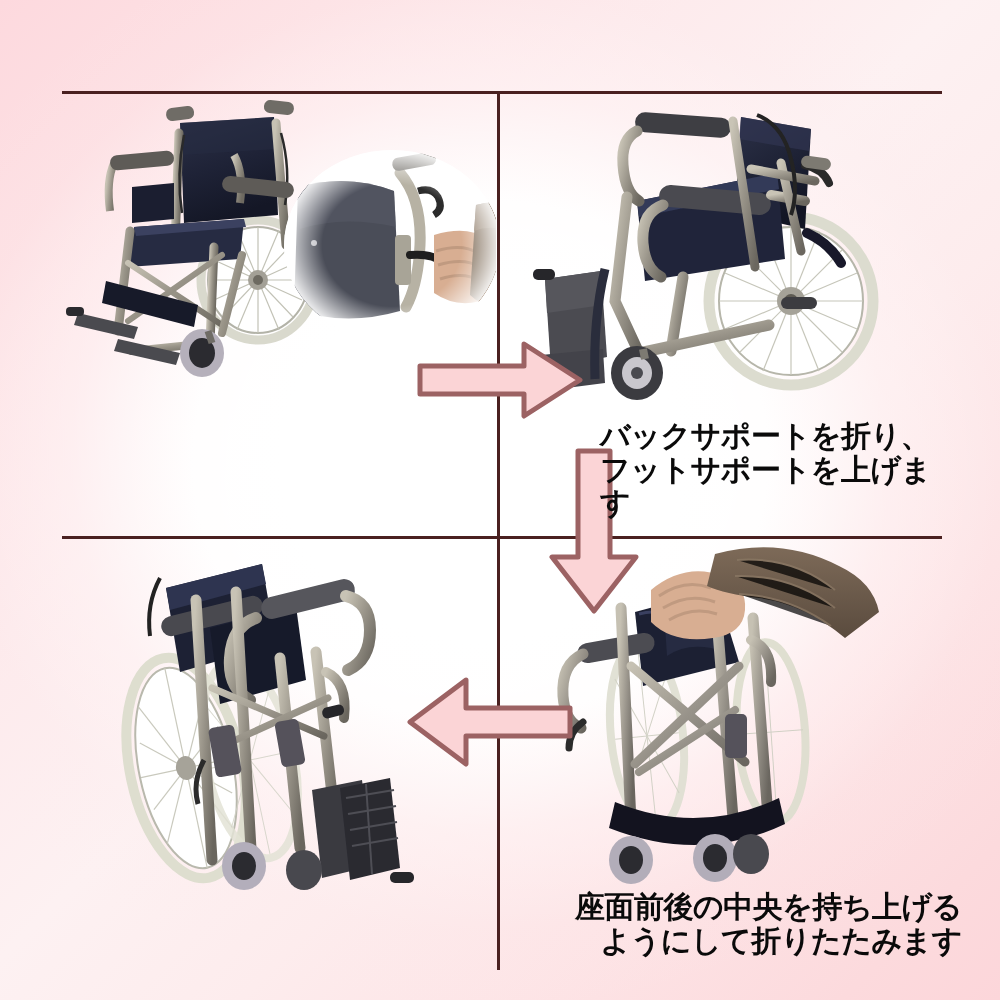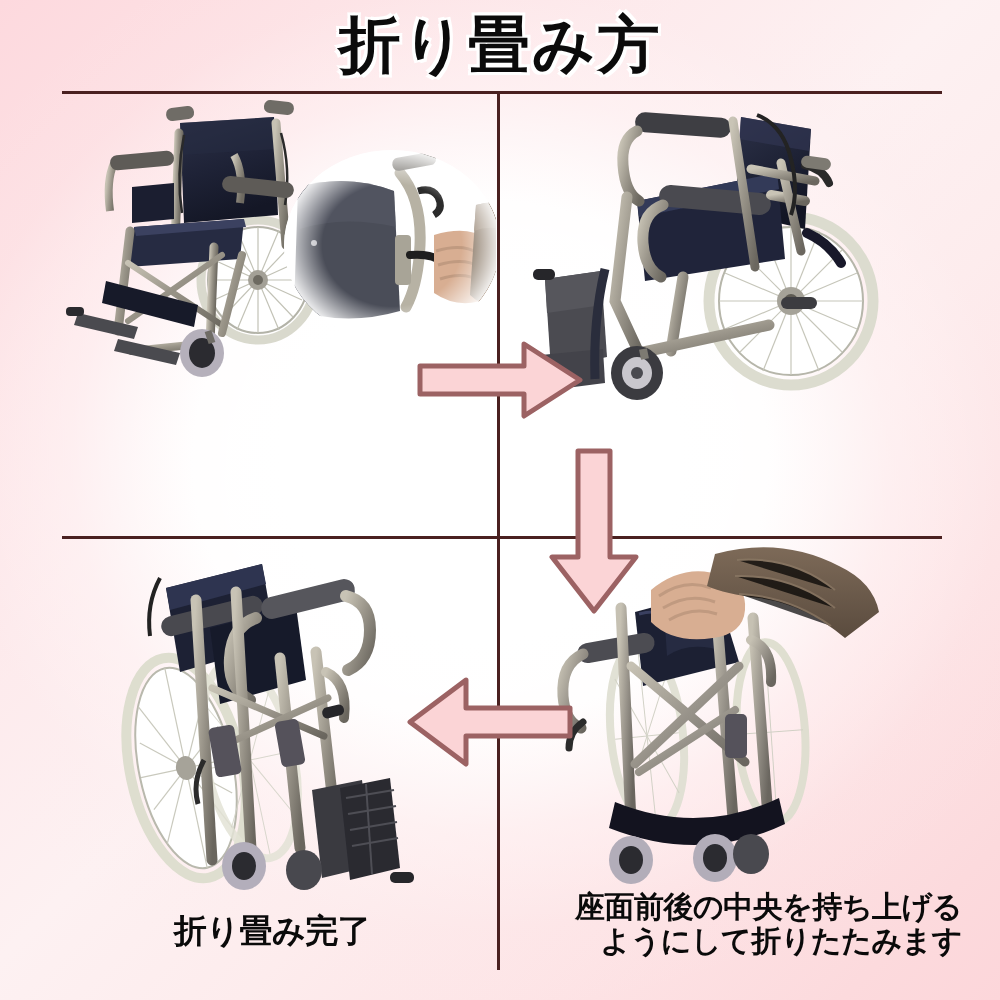--- a/index.html
+++ b/index.html
@@ -100,23 +100,20 @@
 
   
   .scene { position: absolute; inset: 0; }
   .photo-svg { position: absolute; display: block; }
 </style>
 </head>
 <body>
 
 <div id="page">
 
-  <div id="title-bar">
-    <div id="title-text">折り畳み方</div>
-  </div>
 
   <div class="divider-h" id="divider-top"></div>
   <div class="divider-h" id="divider-mid"></div>
   <div class="divider-v" id="divider-center"></div>
 
   <div class="quad" id="quad-1">
     <svg class="photo-svg" width="434" height="300" viewBox="0 0 434 300">
       <defs>
         <linearGradient id="fr1" x1="0" y1="0" x2="1" y2="1">
           <stop offset="0%" stop-color="#c7c2b4"></stop>
@@ -499,17 +496,18 @@
   </svg>
 
   <svg class="arrow" id="arrow-down" viewBox="0 0 100 168">
     <path d="M34 4 L66 4 L66 110 L92 110 L50 164 L8 110 L34 110 Z" fill="#fbd4d6" stroke="#9c6263" stroke-width="5" stroke-linejoin="round"></path>
   </svg>
 
   <svg class="arrow" id="arrow-left" viewBox="0 0 170 100">
     <path d="M166 36 L62 36 L62 8 L6 50 L62 92 L62 64 L166 64 Z" fill="#fbd4d6" stroke="#9c6263" stroke-width="5" stroke-linejoin="round"></path>
   </svg>
 
-  <div class="caption" id="caption-3">折り畳み完了</div>
+  <div class="caption" id="caption-2">バックサポートを折り、
+フットサポートを上げます</div>
   <div class="caption" id="caption-4">座面前後の中央を持ち上げる
 ようにして折りたたみます</div>
 
 </div>
 
 </body></html>

